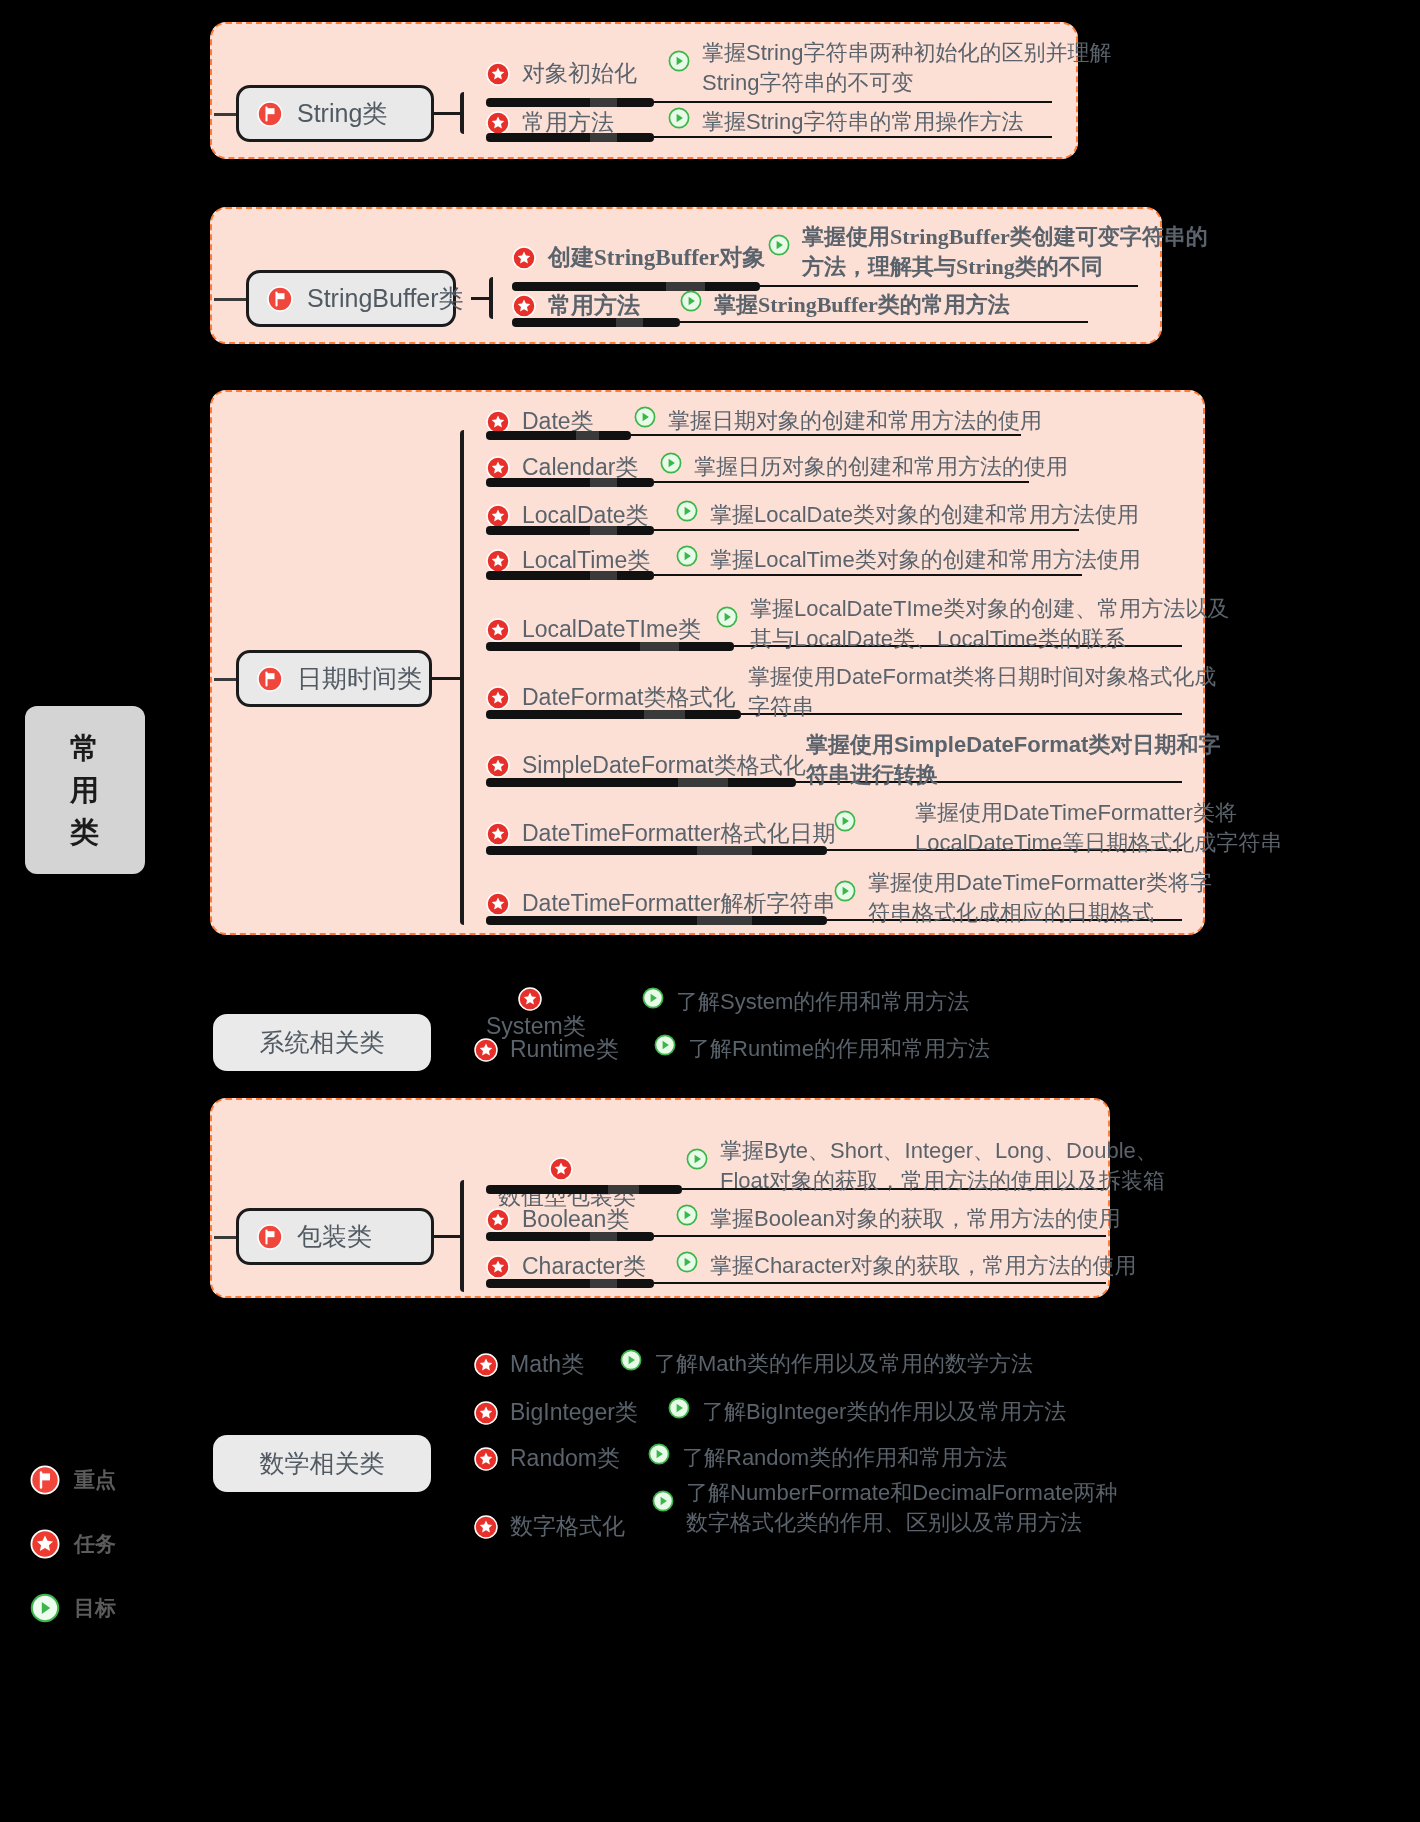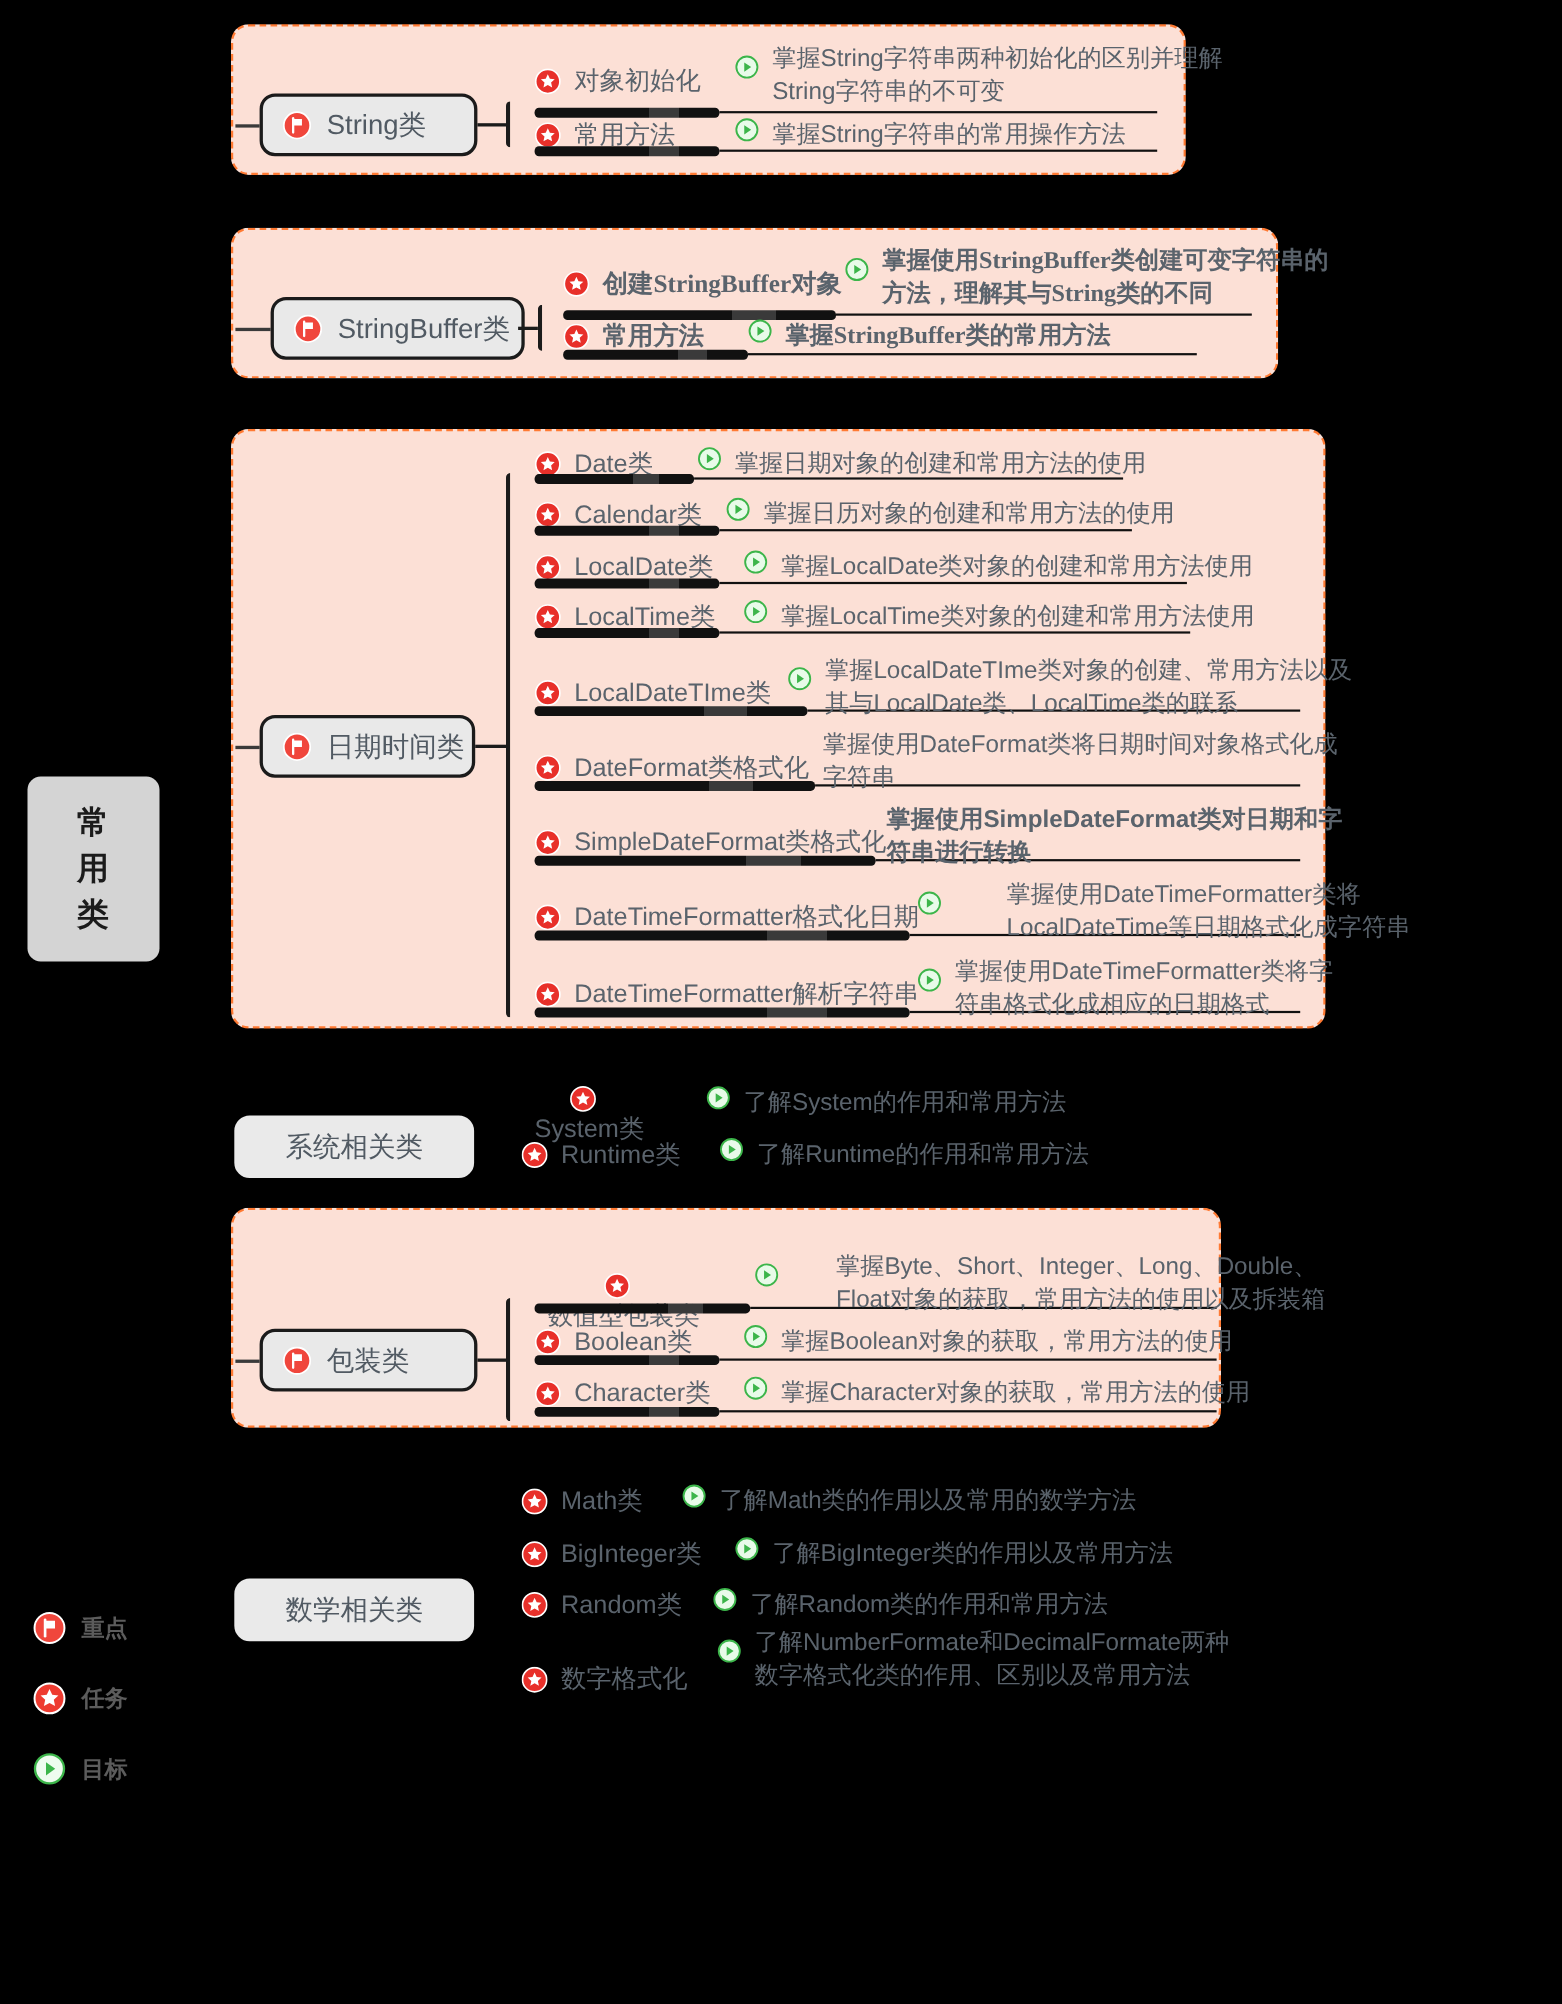--- a/index.html
+++ b/index.html
@@ -196,21 +196,21 @@
   <div class="goal" style="left:668px; top:107px;">
     <span class="ico">
       <svg width="22" height="22" viewBox="0 0 22 22">
           <circle cx="11" cy="11" r="9.6" fill="#e8fbe9" stroke="#3cb54a" stroke-width="1.7"></circle>
           <path d="M8.6 6.8l6.3 4.2-6.3 4.2z" fill="#3cb54a"></path>
         </svg>
     </span>
     <span class="glabel">掌握String字符串的常用操作方法</span>
   </div>
 
-  <div class="branch outlined with-icon" style="left:246px; top:270px; width:231px; height:57px;">
+  <div class="branch outlined with-icon" style="left:246px; top:270px; width:210px; height:57px;">
     <span class="ico">
       <svg width="26" height="26" viewBox="0 0 26 26">
         <circle cx="13" cy="13" r="12" fill="#f0463c"></circle>
         <circle cx="13" cy="13" r="12" fill="none" stroke="#fff" stroke-width="1.6"></circle>
         <path d="M9.5 6.5v13" stroke="#fff" stroke-width="2.1" stroke-linecap="round"></path>
         <path d="M9.5 7.2h8v6h-8z" fill="#fff"></path>
       </svg>
     </span>
     <span class="blabel">StringBuffer类</span>
   </div>
@@ -530,21 +530,21 @@
       <svg width="24" height="24" viewBox="0 0 24 24">
           <circle cx="12" cy="12" r="11" fill="#e8302a"></circle>
           <circle cx="12" cy="12" r="11" fill="none" stroke="#fff" stroke-width="1.5"></circle>
           <path d="M12 5.5l1.9 4.1 4.4.5-3.3 3 .95 4.4L12 15.3l-3.95 2.2.95-4.4-3.3-3 4.4-.5z" fill="#fff"></path>
         </svg>
     </span>
     <span class="tlabel">数值型包装类</span>
   </div>
   <div class="uline" style="left:486px; top:1185px; width:196px;"></div>
   <div class="hair" style="left:682px; top:1188px; width:424px;"></div>
-  <div class="goal" style="left:686px; top:1136px;gap:40px;">
+  <div class="goal" style="left:686px; top:1136px;">
     <span class="ico" style="margin-top:12px;">
       <svg width="22" height="22" viewBox="0 0 22 22">
           <circle cx="11" cy="11" r="9.6" fill="#e8fbe9" stroke="#3cb54a" stroke-width="1.7"></circle>
           <path d="M8.6 6.8l6.3 4.2-6.3 4.2z" fill="#3cb54a"></path>
         </svg>
     </span>
     <span class="glabel">掌握Byte、Short、Integer、Long、Double、
 Float对象的获取，常用方法的使用以及拆装箱</span>
   </div>
 

